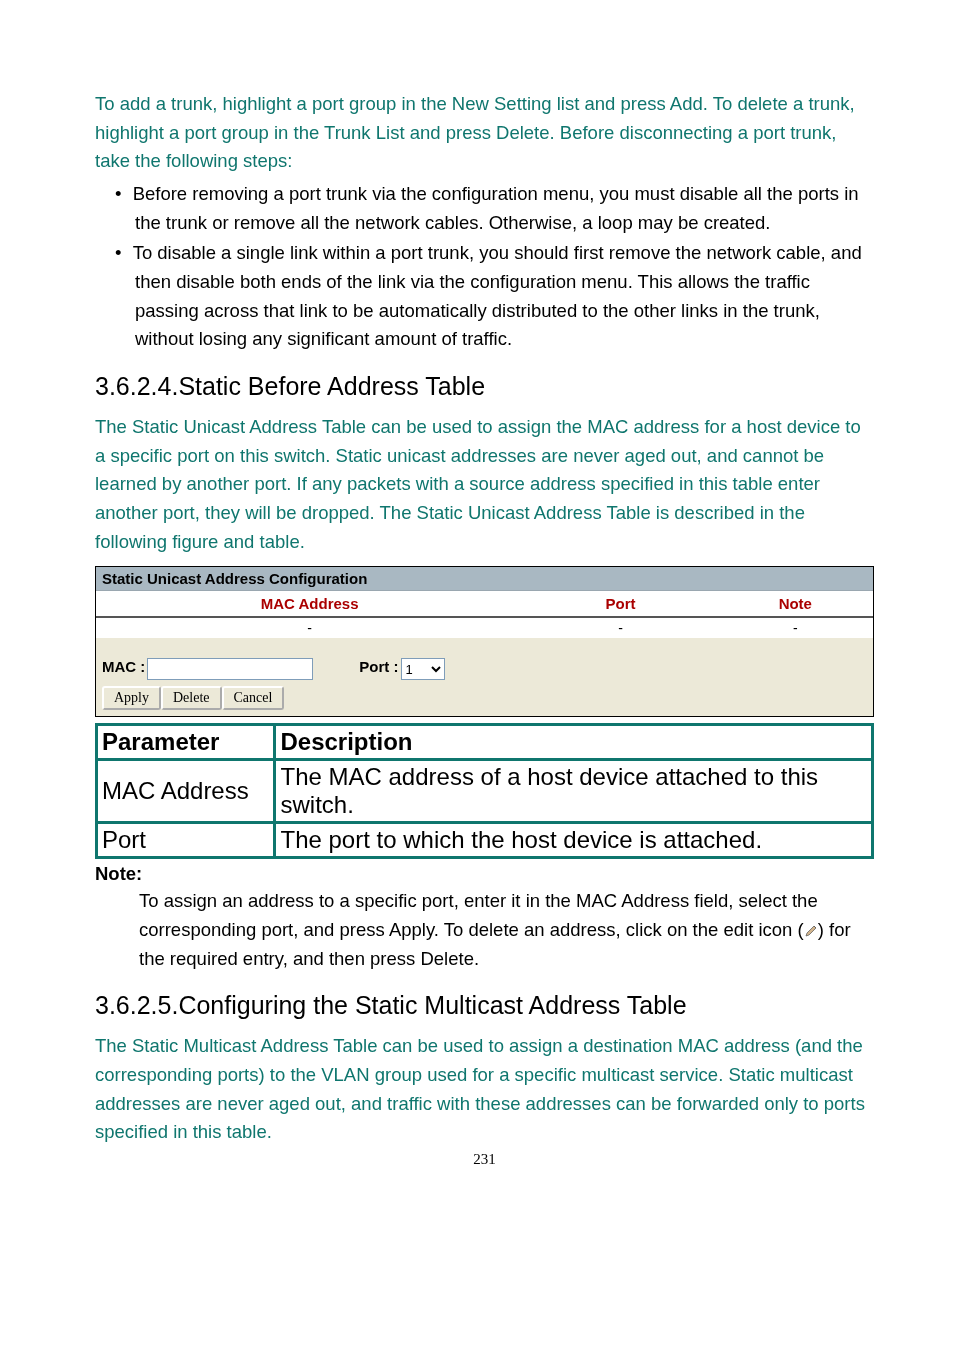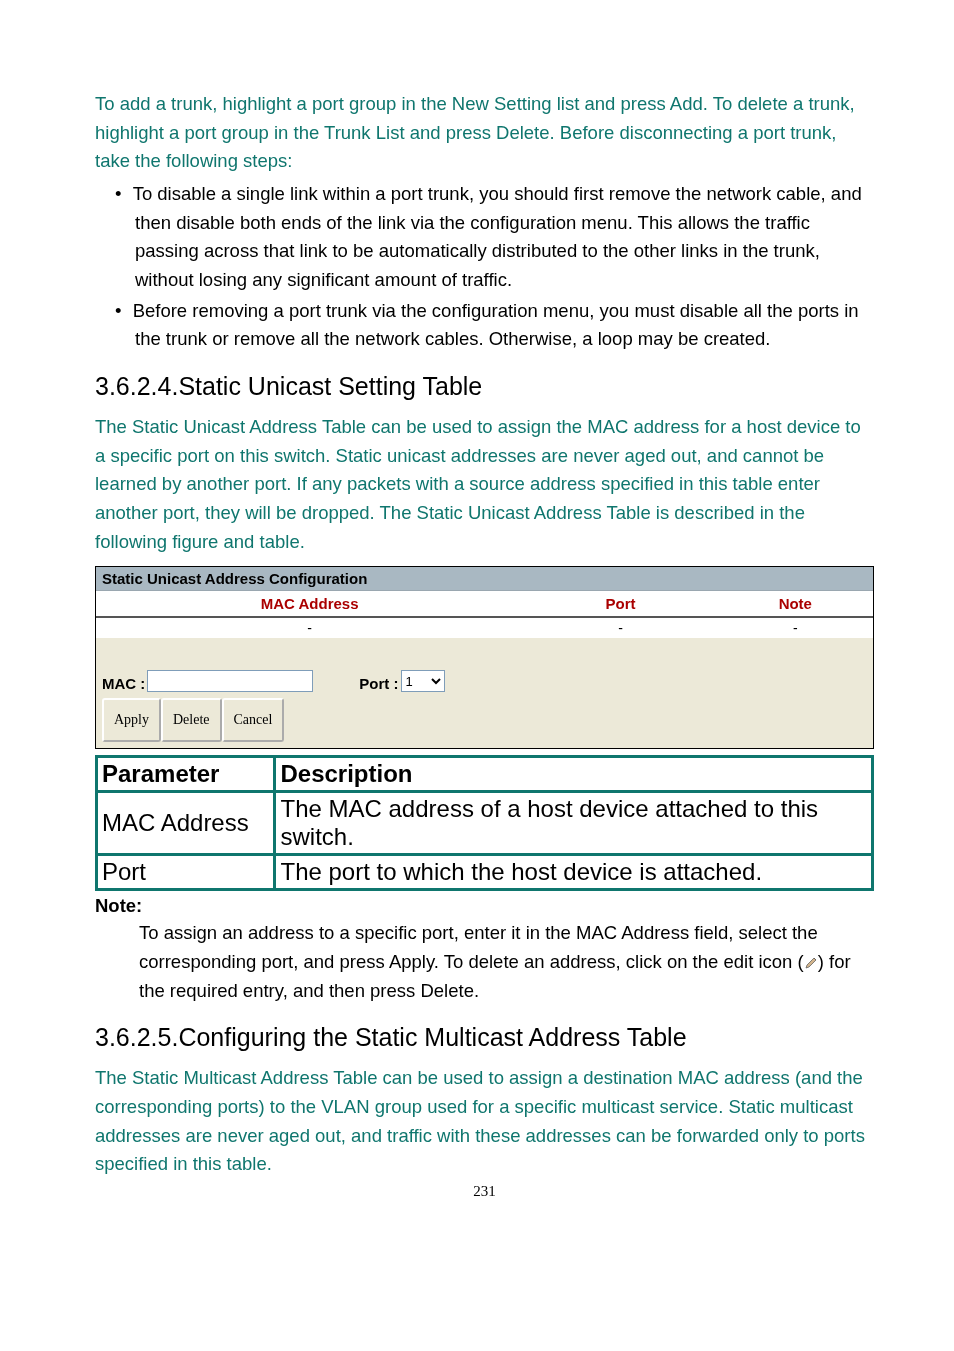--- a/index.html
+++ b/index.html
@@ -85,23 +85,23 @@
       text-align: center;
       padding: 2px 6px;
       color: #000;
       font-size: 14px;
     }
     .cfg-form {
       background: #ece9d8;
       padding: 10px 6px 6px 6px;
     }
     .cfg-form-row {
-      margin-top: 22px;
+      margin-top: 10px;
       display: flex;
-      align-items: flex-end;
+      align-items: flex-start;
     }
     .cfg-form-label {
       font-weight: bold;
       margin-right: 2px;
       font-size: 15px;
     }
     .cfg-input {
       height: 18px;
       width: 160px;
       border: 1px solid #7f9db9;
@@ -116,21 +116,21 @@
       font-size: 13px;
     }
     .cfg-buttons {
       margin-top: 6px;
       display: flex;
       gap: 0;
     }
     .btn {
       font-family: "Times New Roman", serif;
       font-size: 14px;
-      padding: 12px 10px;
+      padding: 2px 10px;
       background: #ece9d8;
       border: 2px outset #fff;
       border-radius: 3px;
       cursor: pointer;
     }
     .param-table {
       width: 100%;
       border-collapse: collapse;
       margin-top: 6px;
     }
@@ -165,25 +165,25 @@
     }
   </style>
 </head>
 <body>
 
 <div class="page">
 
   <p class="body-text">To add a trunk, highlight a port group in the New Setting list and press Add. To delete a trunk, highlight a port group in the Trunk List and press Delete. Before disconnecting a port trunk, take the following steps:</p>
 
   <ul class="bullets">
+    <li>Before removing a port trunk via the configuration menu, you must disable all the ports in the trunk or remove all the network cables. Otherwise, a loop may be created.</li>
     <li>To disable a single link within a port trunk, you should first remove the network cable, and then disable both ends of the link via the configuration menu. This allows the traffic passing across that link to be automatically distributed to the other links in the trunk, without losing any significant amount of traffic.</li>
-    <li>Before removing a port trunk via the configuration menu, you must disable all the ports in the trunk or remove all the network cables. Otherwise, a loop may be created.</li>
   </ul>
 
-  <h2 class="section">3.6.2.4.Static Unicast Setting Table</h2>
+  <h2 class="section">3.6.2.4.Static Before Address Table</h2>
 
   <p class="body-text">The Static Unicast Address Table can be used to assign the MAC address for a host device to a specific port on this switch. Static unicast addresses are never aged out, and cannot be learned by another port. If any packets with a source address specified in this table enter another port, they will be dropped. The Static Unicast Address Table is described in the following figure and table.</p>
 
   <div class="screenshot">
     <div class="cfg-title">Static Unicast Address Configuration</div>
     <table class="cfg-table">
       <tbody>
           <tr>
         <th class="mac-col">MAC Address</th>
         <th class="port-col">Port</th>

